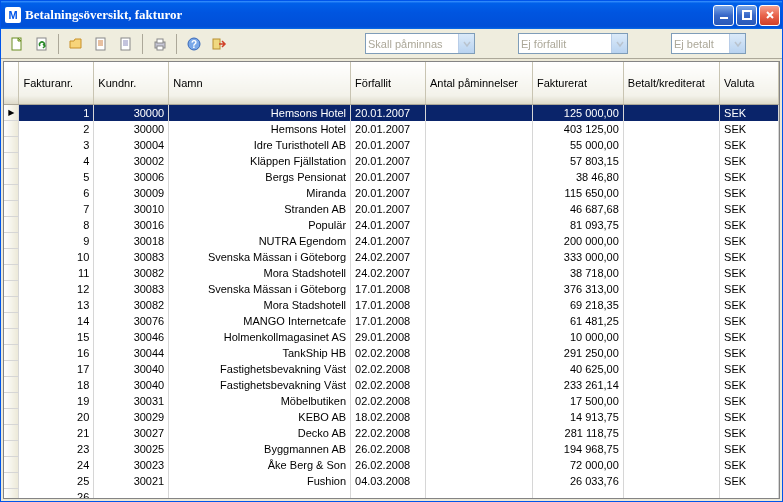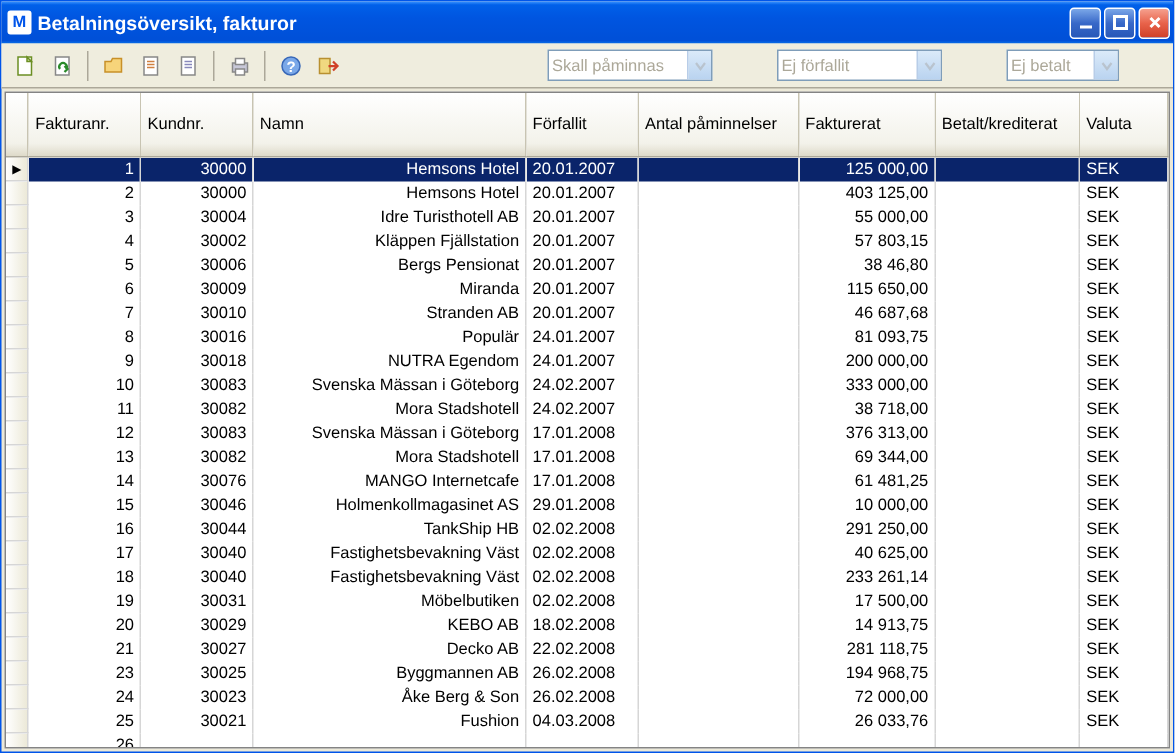--- a/index.html
+++ b/index.html
@@ -31,21 +31,21 @@
   .titlebar .app-icon {
     width: 16px; height: 16px;
     background: #fff;
     border-radius: 2px;
     margin-right: 4px;
     display: flex; align-items: center; justify-content: center;
     color: #0055ea;
     font-weight: bold;
     font-size: 11px;
   }
-  .titlebar .title { flex: 1; }
+  .titlebar .title { flex: 1; font-family: Liberation Serif, serif; }
   .titlebar .win-btns { display: flex; gap: 2px; }
   .titlebar .win-btn {
     width: 21px; height: 21px;
     border-radius: 3px;
     border: 1px solid #fff;
     display: flex; align-items: center; justify-content: center;
     background: linear-gradient(to bottom, #7ba7e8 0%, #3868c8 50%, #2858b8 100%);
   }
   .titlebar .win-btn.close {
     background: linear-gradient(to bottom, #f5a08e 0%, #e8634b 50%, #d04028 100%);
@@ -420,21 +420,21 @@
               <td class="w-betalt"></td>
               <td class="w-valuta">SEK</td>
             </tr>
             <tr>
               <td class="col-rowhead"></td>
               <td class="w-fakturanr num">13</td>
               <td class="w-kundnr num">30082</td>
               <td class="w-namn">Mora Stadshotell</td>
               <td class="w-forfallit">17.01.2008</td>
               <td class="w-paminnelser"></td>
-              <td class="w-fakturerat num">69 344,00</td>
+              <td class="w-fakturerat num">69 218,35</td>
               <td class="w-betalt"></td>
               <td class="w-valuta">SEK</td>
             </tr>
             <tr>
               <td class="col-rowhead"></td>
               <td class="w-fakturanr num">14</td>
               <td class="w-kundnr num">30076</td>
               <td class="w-namn">MANGO Internetcafe</td>
               <td class="w-forfallit">17.01.2008</td>
               <td class="w-paminnelser"></td>

